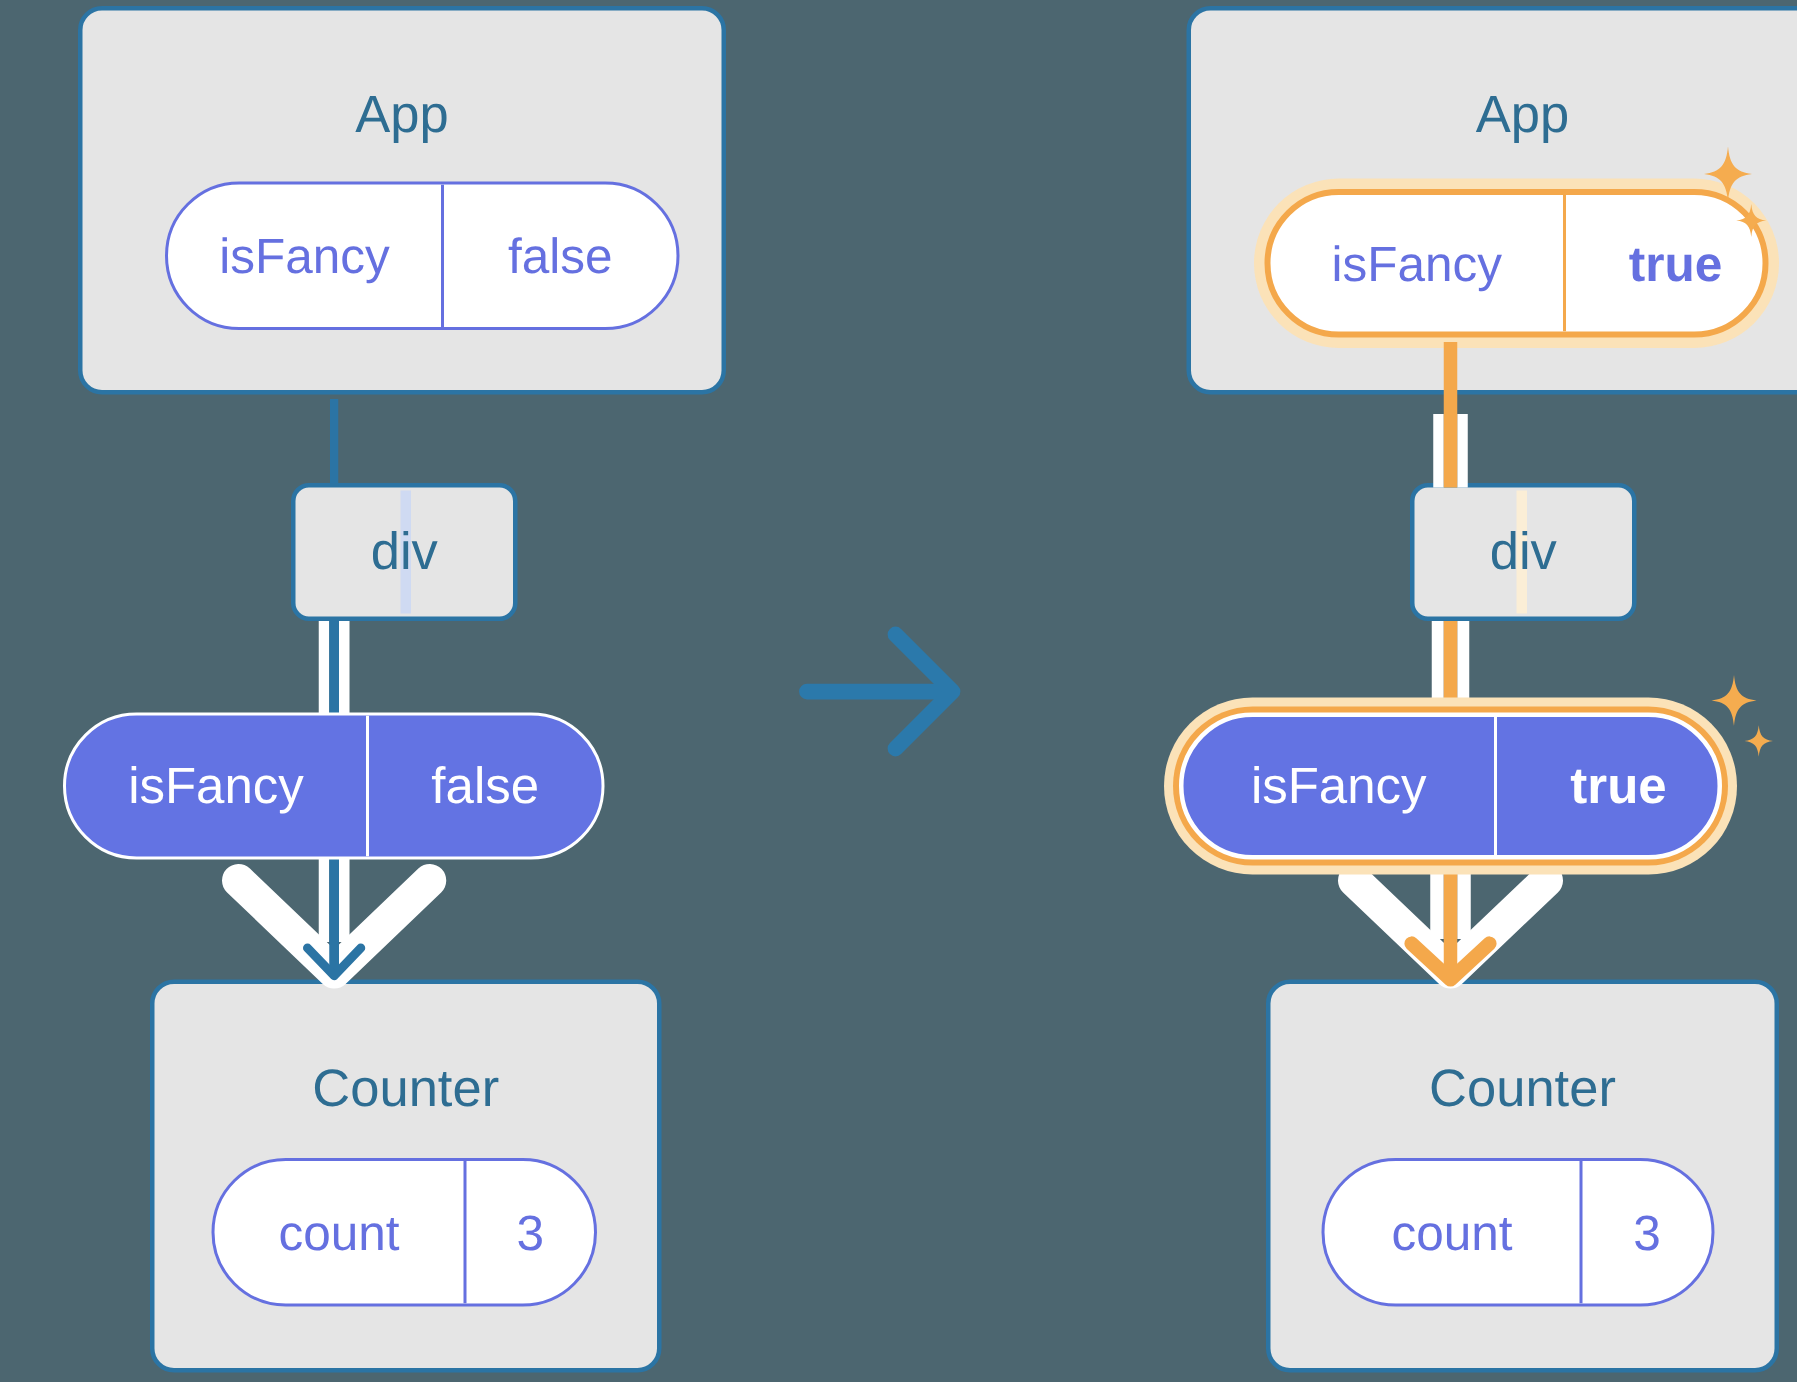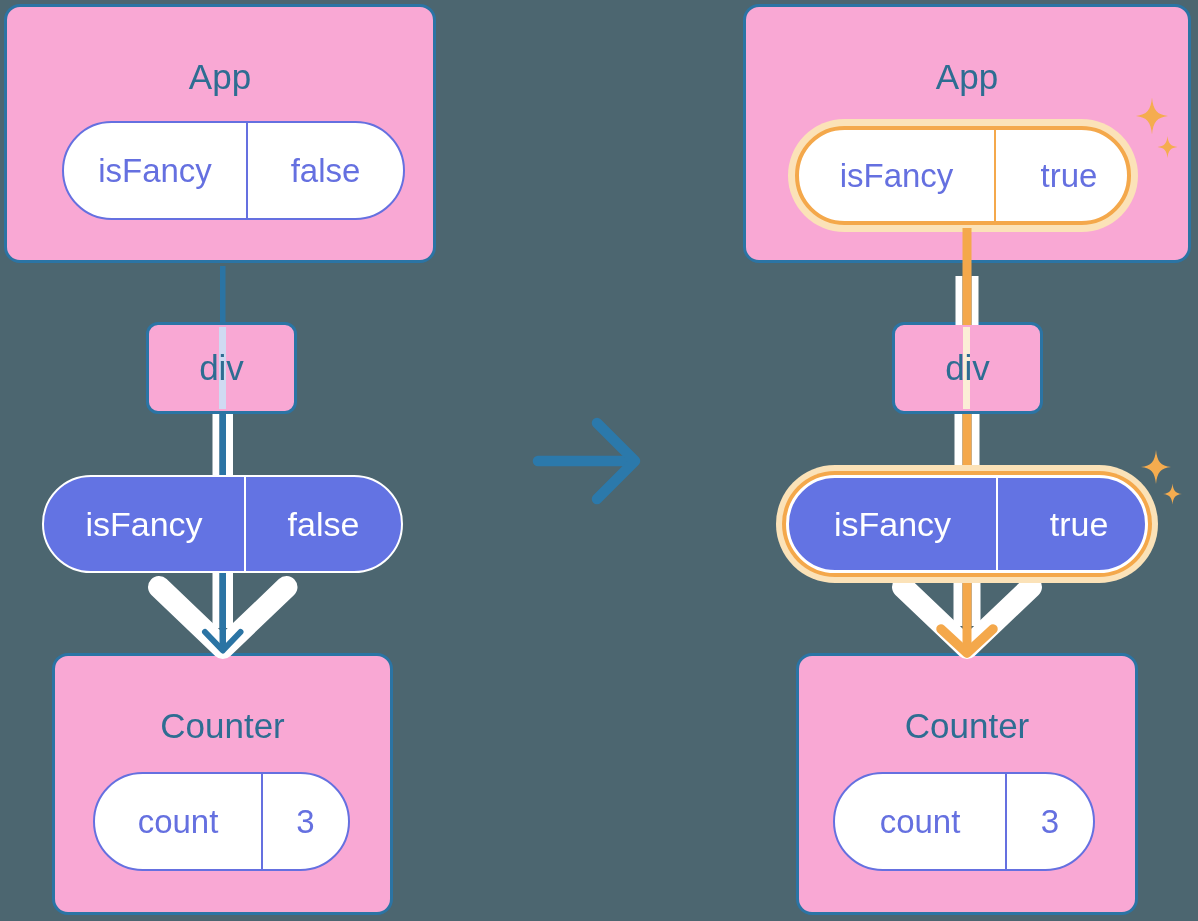--- a/index.html
+++ b/index.html
@@ -6,23 +6,23 @@
   body{
     width:1198px;height:921px;
     background:#4C6670;
     font-family:"Liberation Sans","DejaVu Sans",sans-serif;
     position:relative;overflow:hidden;
   }
   .canvas{position:absolute;inset:0;width:1198px;height:921px;}
 
   
   .box{
-    position:absolute;background:#f9a8d4;
+    position:absolute;background:#e5e5e5;
     border:3px solid #2B74A4;border-radius:16px;
-    box-sizing:border-box;z-index:1;
+    box-sizing:border-box;z-index:1;margin-left:48px;
   }
   .box-title{
     position:absolute;left:0;right:0;top:50px;
     text-align:center;font-size:35px;line-height:40px;
     color:#2E6D92;font-weight:500;z-index:2;
   }
   .divbox{border-radius:12px;padding-left:36px;}
   .divbox .box-title{top:0;bottom:0;display:flex;align-items:center;justify-content:center;line-height:normal;}
   .inner-line{
     position:absolute;top:2px;bottom:2px;width:7px;z-index:1;
@@ -48,21 +48,21 @@
   .pill-solid .cell{font-size:34px;}
   .pill-solid .cell.key{border-right:2.5px solid #fff;}
   .hl-solid{
     box-shadow:0 0 0 4px #F4A84B, 0 0 0 10px #FBE2B8;
   }
   .hl-outline{
     background:#fff;border:4px solid #F4A84B;color:#6570E0;
     box-shadow:0 0 0 7px #FBE2B8;z-index:5;
   }
   .hl-outline .cell.key{border-right:2px solid #F4A84B;}
-  .bold{font-weight:400;padding-left:15px;}
+  .bold{font-weight:700;padding-left:15px;}
 
   
   
   #l-app{left:4px;top:4px;width:432px;height:259px;}
   #l-app-pill{left:55px;top:114px;width:343px;height:99px;}
   #l-app-pill .key{width:184px;}
   #l-div{left:146px;top:322px;width:151px;height:92px;}
   #l-div .inner-line{left:70px;background:#CFDAF2;}
   #l-prop-pill{left:42px;top:475px;width:361px;height:98px;}
   #l-prop-pill .key{width:202px;}

